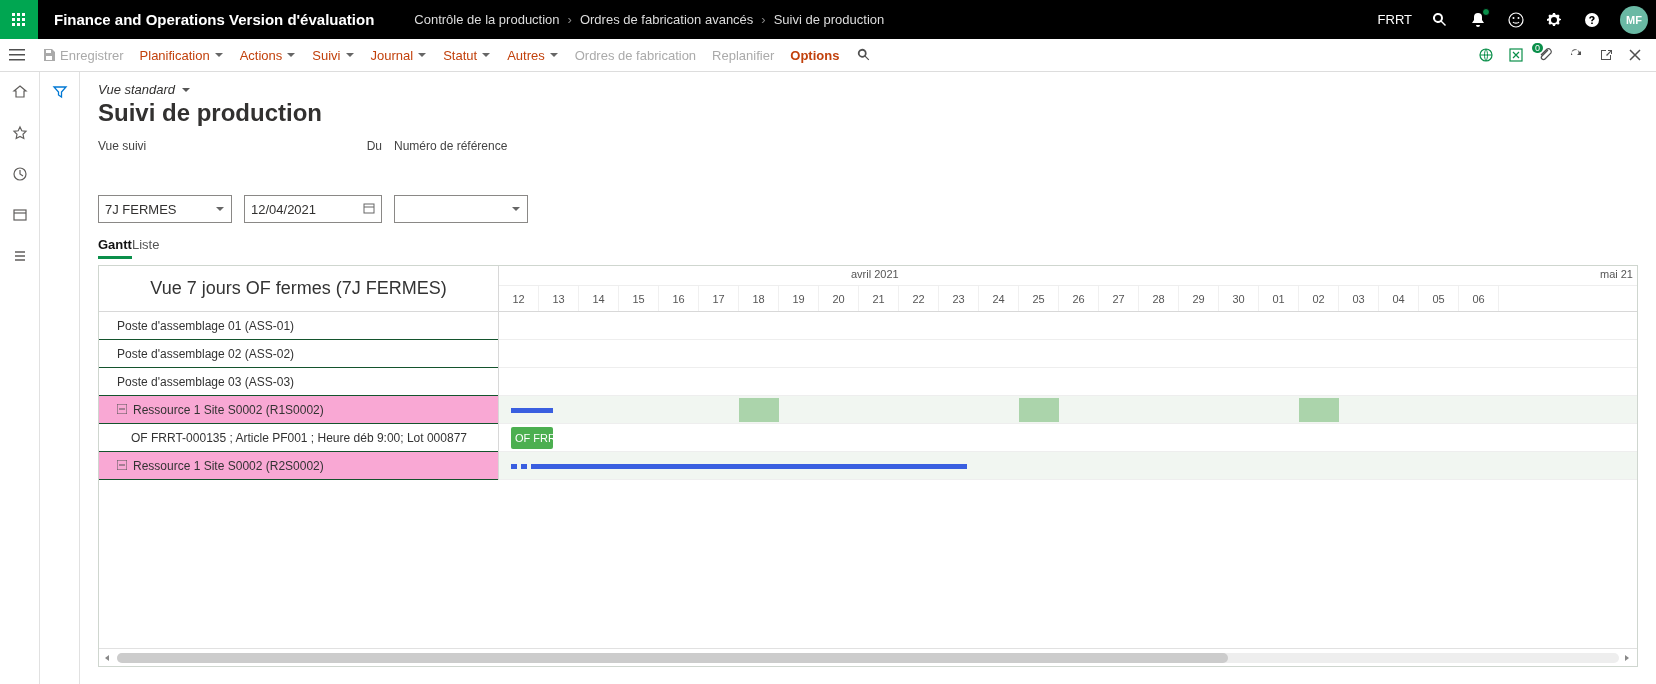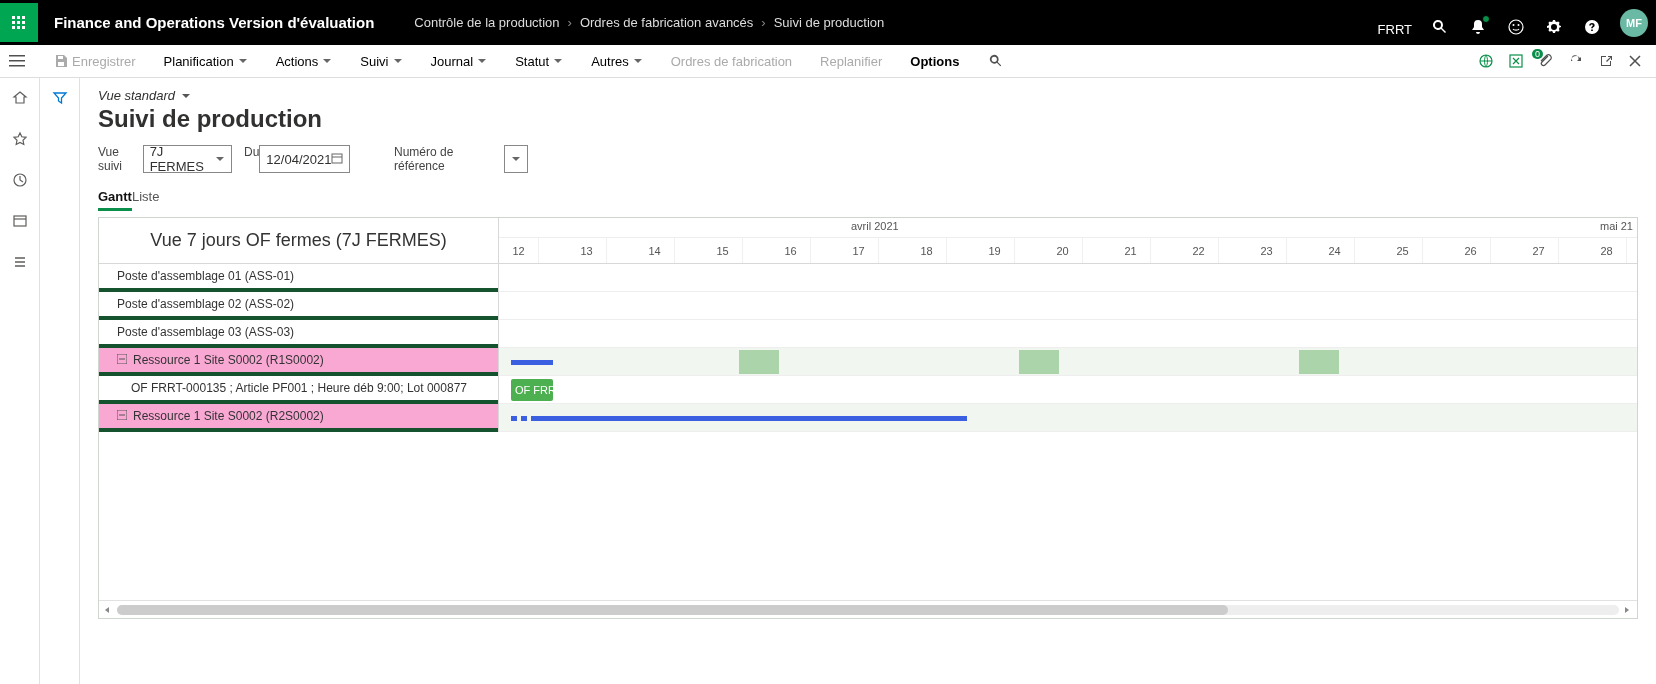--- a/index.html
+++ b/index.html
@@ -1,39 +1,39 @@
 <!DOCTYPE html>
 <html><head>
 <meta charset="utf-8">
 <style>
   * { box-sizing: border-box; margin: 0; padding: 0; font-family: "Segoe UI", Tahoma, sans-serif; }
   body { background: #fff; font-size: 13px; color: #323130; }
 
   
-  .topbar { background: #000; color: #fff; height: 45px; display: flex; align-items: center; }
+  .topbar { background: #000; color: #fff; height: 39px; display: flex; align-items: center; }
   .app-launcher { width: 38px; height: 39px; background: #00a651; display: flex; align-items: center; justify-content: center; cursor: pointer; }
   .app-launcher svg { fill: #fff; }
   .topbar-title { padding: 0 16px; font-size: 15px; font-weight: 600; }
   .breadcrumb { display: flex; align-items: center; gap: 8px; margin-left: 24px; font-size: 13px; color: #ddd; }
   .breadcrumb .sep { color: #888; }
   .breadcrumb span.crumb { cursor: pointer; }
   .topbar-spacer { flex: 1; }
-  .topbar-right { display: flex; align-items: flex-end; gap: 18px; padding-right: 8px; }
+  .topbar-right { display: flex; align-items: center; gap: 18px; padding-right: 8px; }
   .topbar-right .legal { font-size: 13px; color: #fff; }
   .topbar-icon { width: 20px; height: 20px; display: flex; align-items: center; justify-content: center; cursor: pointer; position: relative; }
   .topbar-icon svg { fill: #fff; }
   .badge-dot { position: absolute; top: -2px; right: -2px; width: 8px; height: 8px; background: #0a8f4a; border-radius: 50%; border: 1px solid #000; }
   .avatar { width: 28px; height: 28px; border-radius: 50%; background: #6ab9a4; color: #fff; display: flex; align-items: center; justify-content: center; font-size: 11px; font-weight: 600; }
 
   
   .cmdbar { height: 33px; border-bottom: 1px solid #ddd; display: flex; align-items: center; padding: 0 8px; }
-  .cmdbar-left { display: flex; align-items: center; gap: 28px; }
+  .cmdbar-left { display: flex; align-items: center; gap: 16px; }
   .cmd-icon { width: 18px; display: flex; justify-content: center; cursor: pointer; }
   .cmd-icon svg { fill: #505050; }
-  .cmd-item { display: flex; align-items: center; gap: 4px; cursor: pointer; font-size: 13px; color: #000000; }
+  .cmd-item { display: flex; align-items: center; gap: 4px; cursor: pointer; font-size: 13px; color: #c2410c; }
   .cmd-item.disabled { color: #aaa; }
   .cmd-chev svg { fill: #666; }
   .cmd-item.bold { font-weight: 600; }
   .cmdbar-spacer { flex: 1; }
   .cmdbar-right { display: flex; align-items: center; gap: 14px; padding-right: 6px; }
   .cmdbar-right .tool-icon { cursor: pointer; display: flex; position: relative; }
   .cmdbar-right svg { fill: #505050; }
   .mini-badge { position: absolute; top: -4px; left: -6px; background: #0a8f4a; color: #fff; font-size: 9px; border-radius: 6px; padding: 0 3px; line-height: 10px; }
 
   
@@ -44,47 +44,47 @@
 
   .filter-col { width: 40px; border-right: 1px solid #e1e1e1; padding-top: 12px; display: flex; justify-content: center; }
   .filter-col svg { fill: #0078d4; }
 
   
   .content { flex: 1; padding: 10px 18px; overflow: hidden; }
   .view-line { display: flex; align-items: center; gap: 6px; font-size: 13px; color: #323130; cursor: pointer; font-style: italic; }
   .page-title { font-size: 24px; font-weight: 600; margin: 2px 0 12px 0; }
 
   .filters { display: flex; gap: 12px; margin-bottom: 10px; }
-  .field { display: flex; flex-direction: row; }
+  .field { display: flex; flex-direction: column; gap: 40px; }
   .field label { font-size: 12px; color: #444; margin-bottom: 2px; }
   .field .control { height: 28px; background: #fff; border: 1px solid #8a8886; display: flex; align-items: center; padding: 0 6px; justify-content: space-between; }
   .field .control span { font-size: 13px; }
   .field .control .ctrl-icon svg { fill: #666; }
   .w-vue { width: 134px; }
   .w-du { width: 138px; text-align: right; }
   .w-ref { width: 134px; }
 
   
   .tabs { display: flex; border-bottom: 0; margin-bottom: 6px; }
   .tab { font-size: 13px; padding: 4px 0; cursor: pointer; color: #555; }
   .tab.active { color: #111; font-weight: 600; border-bottom: 3px solid #0a8f4a; }
 
   
   .gantt-box { border: 1px solid #cfd6cf; background: #fff; display: flex; flex-direction: column; height: 402px; }
   .gantt-header-row { display: flex; height: 46px; border-bottom: 1px solid #d8d8d8; }
   .gantt-left-head { width: 400px; border-right: 1px solid #d8d8d8; display: flex; align-items: center; justify-content: center; font-size: 18px; color: #333; }
   .gantt-right-head { flex: 1; position: relative; overflow: hidden; }
   .month-row { height: 20px; border-bottom: 1px solid #eee; position: relative; }
   .month-label { position: absolute; font-size: 11px; color: #555; top: 2px; }
-  .days-row { height: 26px; display: flex; gap: 28px; }
+  .days-row { height: 26px; display: flex; }
   .day-cell { flex: 0 0 40px; font-size: 11px; color: #555; display: flex; align-items: center; justify-content: center; border-right: 1px solid #f0f0f0; }
 
   .gantt-body { display: flex; flex: 1; overflow: hidden; }
   .row-labels { width: 400px; border-right: 1px solid #d8d8d8; }
-  .grow { height: 28px; border-bottom: 4px solid #14532d; display: flex; align-items: center; padding-left: 18px; font-size: 12px; color: #333; }
+  .grow { height: 28px; border-bottom: 1px solid #14532d; display: flex; align-items: center; padding-left: 18px; font-size: 12px; color: #333; }
   .grow.child { padding-left: 32px; }
   .grow.res { background: #f9a8d4; position: relative; text-align: center; }
   .grow .exp-icon { margin-right: 6px; cursor: pointer; }
   .grow .exp-icon svg { fill: #555; }
 
   .row-bars { flex: 1; position: relative; overflow: hidden; }
   .bar-row { height: 28px; border-bottom: 1px solid #eee; position: relative; }
   .bar-row.res { background: #f1f6f1; }
   .bar-row.res .cap-block { position: absolute; top: 2px; height: 24px; background: #abd4ab; }
   .thin-bar { position: absolute; height: 5px; top: 12px; background: #3a5fe0; }

